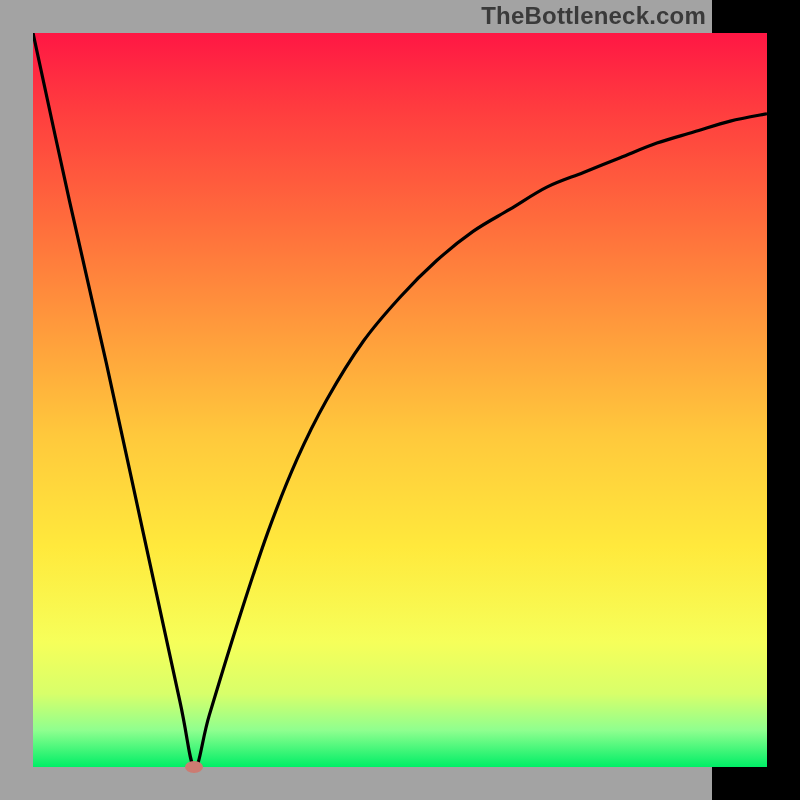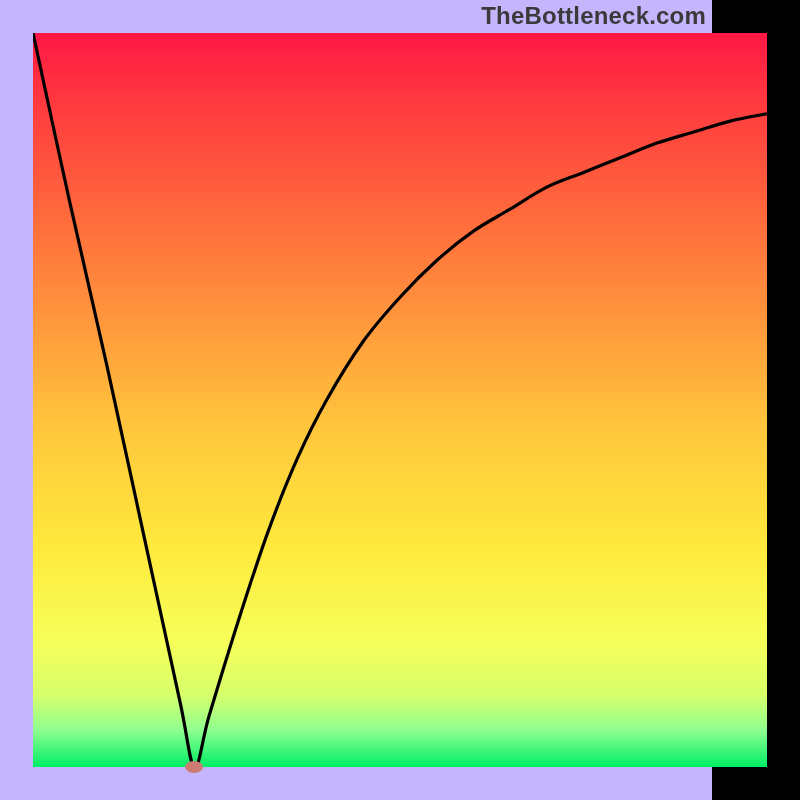--- a/index.html
+++ b/index.html
@@ -8,21 +8,21 @@
     width: 800px;
     height: 800px;
     overflow: hidden;
     background: #000;
     font-family: Arial, Helvetica, sans-serif;
   }
   .frame {
     position: relative;
     width: 712px;
     height: 800px;
-    background: #c4b5fd;
+    background: #a3a3a3;
   }
   .plot-area {
     position: absolute;
     left: 33px;
     top: 33px;
     width: 734px;
     height: 734px;
     background: linear-gradient(to bottom,
       #ff1744 0%,
       #ff3b3f 10%,

